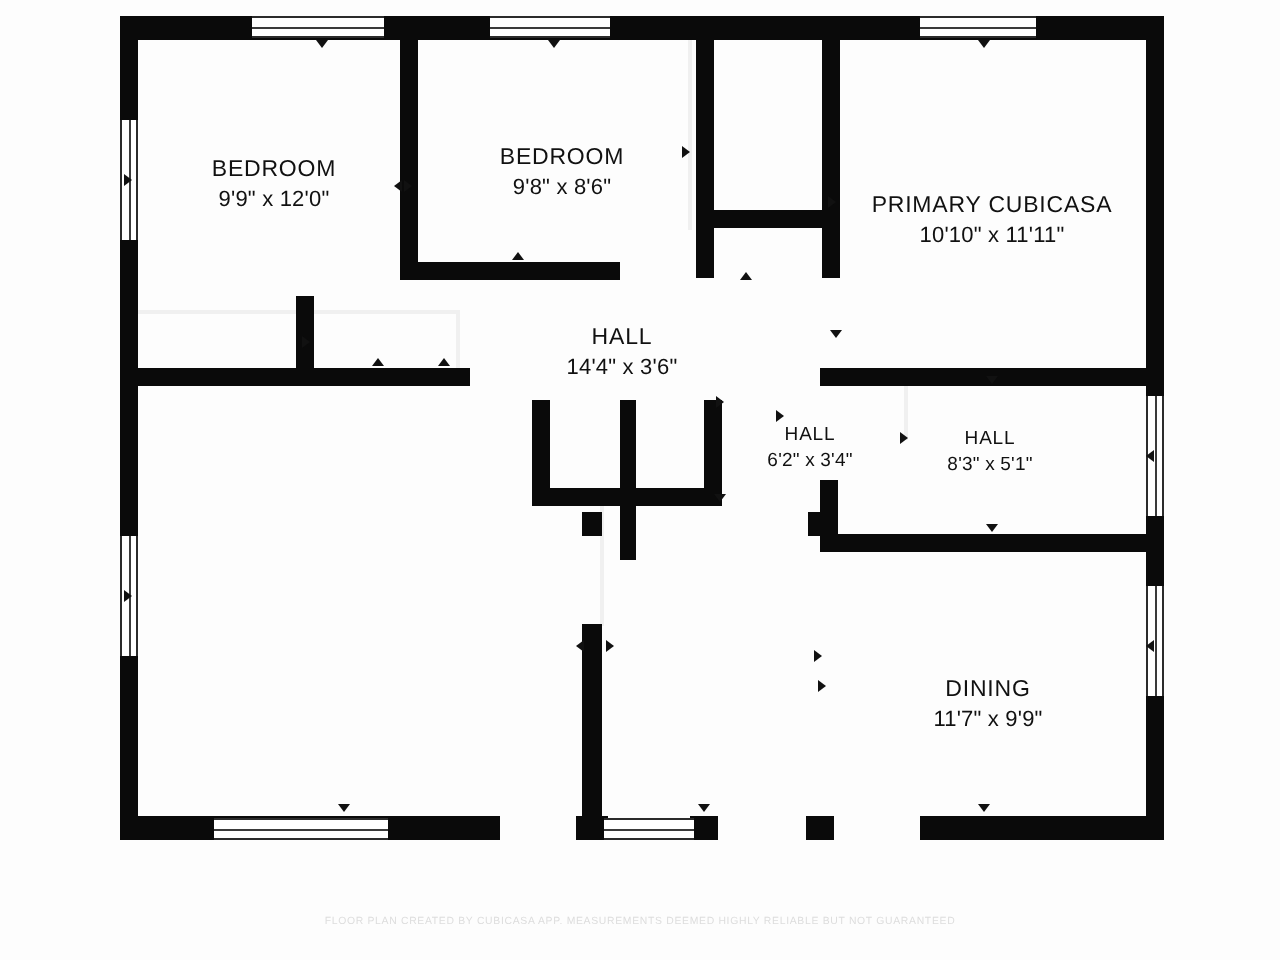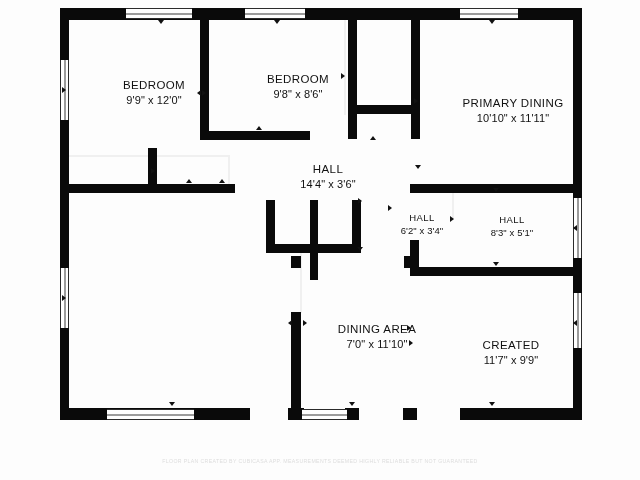--- a/index.html
+++ b/index.html
@@ -57,21 +57,20 @@
     transform: translateX(-50%);
   }
   
   .room {
     position: absolute;
     text-align: center;
     color: #111111;
     line-height: 1.32;
     white-space: nowrap;
     transform: translateX(-50%);
-    margin-left: 17px;
   }
   .room .rname {
     display: block;
     font-size: 11.5px;
     letter-spacing: 0.4px;
   }
   .room .rdim {
     display: block;
     font-size: 11px;
     letter-spacing: 0.1px;
@@ -210,45 +209,41 @@
     <span class="rname">BEDROOM</span>
     <span class="rdim">9'9" x 12'0"</span>
   </div>
 
   <div class="room" style="left:281px; top:72px;">
     <span class="rname">BEDROOM</span>
     <span class="rdim">9'8" x 8'6"</span>
   </div>
 
   <div class="room" style="left:496px; top:96px;">
-    <span class="rname">PRIMARY DINING</span>
+    <span class="rname">PRIMARY CUBICASA</span>
     <span class="rdim">10'10" x 11'11"</span>
   </div>
 
   <div class="room" style="left:311px; top:162px;">
     <span class="rname">HALL</span>
     <span class="rdim">14'4" x 3'6"</span>
   </div>
 
   <div class="room small" style="left:405px; top:212px;">
     <span class="rname">HALL</span>
     <span class="rdim">6'2" x 3'4"</span>
   </div>
 
   <div class="room small" style="left:495px; top:214px;">
     <span class="rname">HALL</span>
     <span class="rdim">8'3" x 5'1"</span>
   </div>
 
 
-  <div class="room" style="left:360px; top:322px;">
-    <span class="rname">DINING AREA</span>
-    <span class="rdim">7'0" x 11'10"</span>
-  </div>
 
   <div class="room" style="left:494px; top:338px;">
-    <span class="rname">CREATED</span>
+    <span class="rname">DINING</span>
     <span class="rdim">11'7" x 9'9"</span>
   </div>
 
   <div id="footer">FLOOR PLAN CREATED BY CUBICASA APP. MEASUREMENTS DEEMED HIGHLY RELIABLE BUT NOT GUARANTEED</div>
 
 </div>
 
 </body></html>

